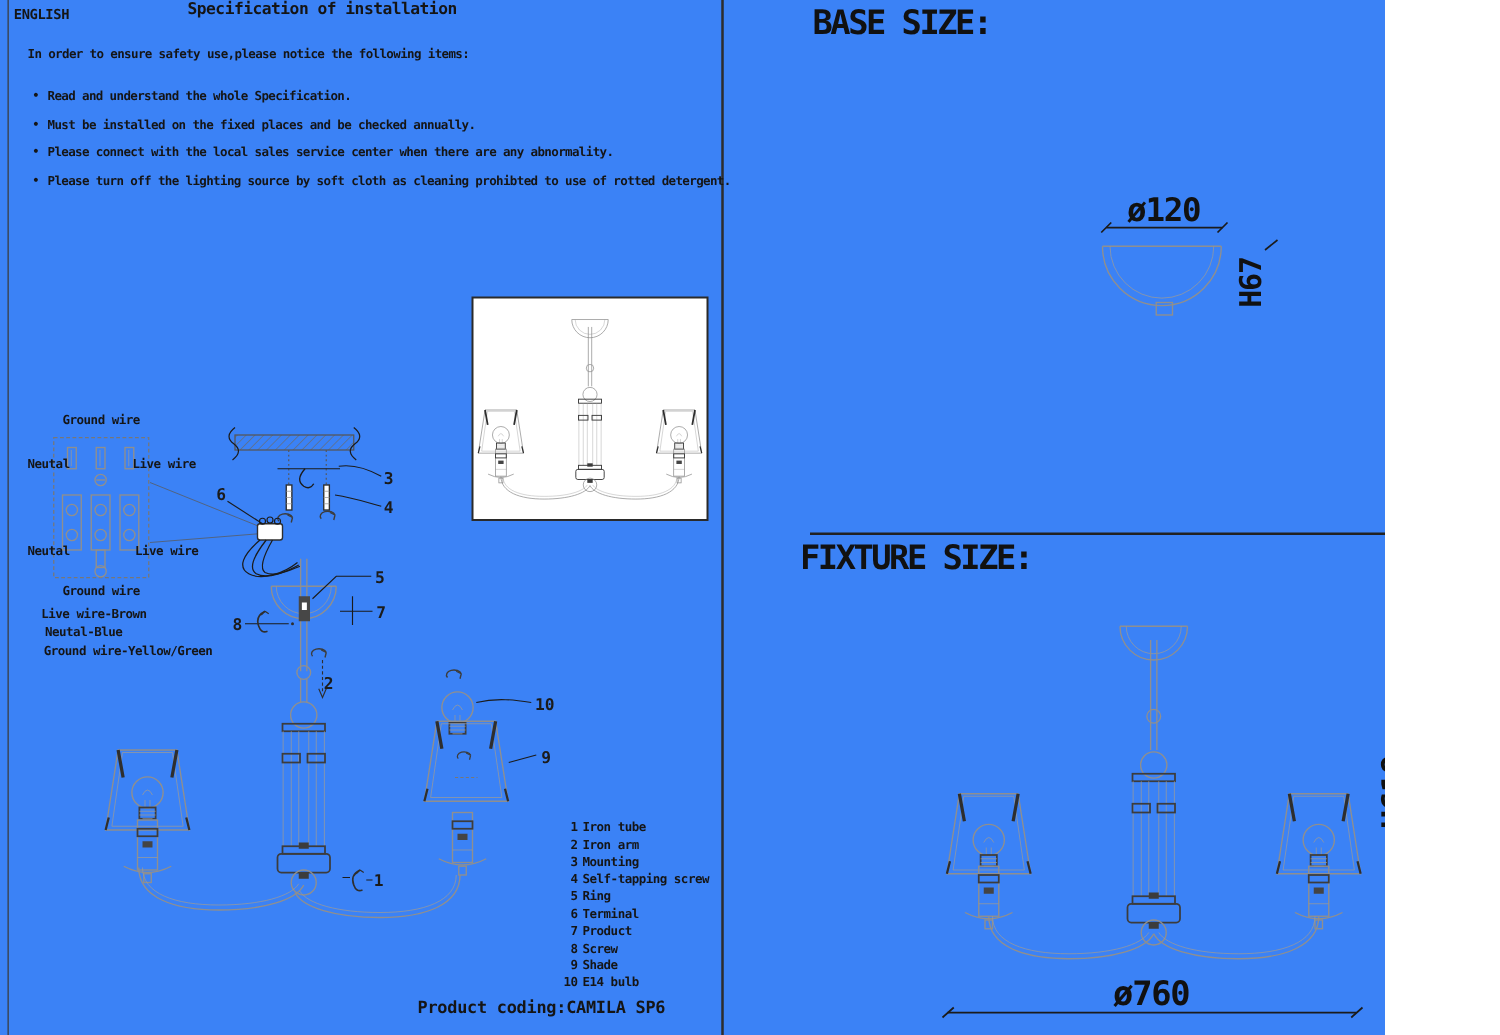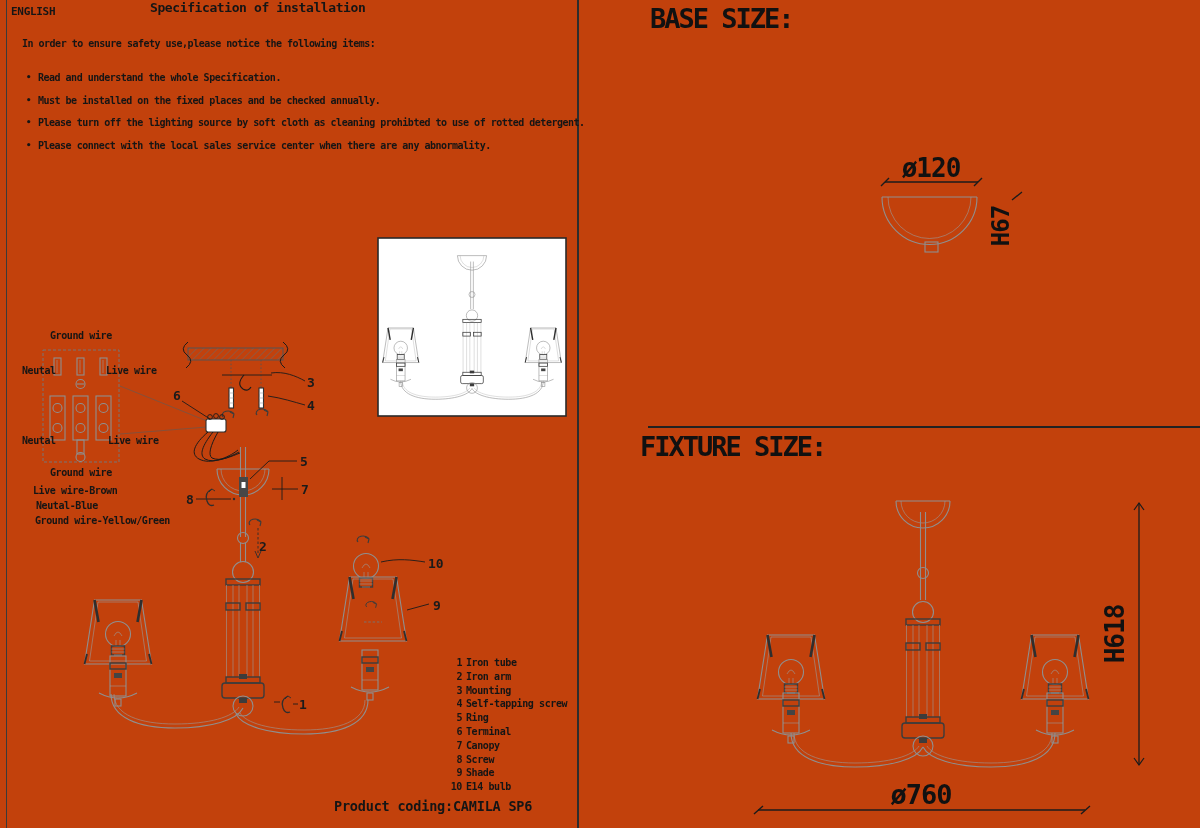--- a/index.html
+++ b/index.html
@@ -1,16 +1,16 @@
 <!DOCTYPE html>
 <html><head>
 <meta charset="utf-8">
 <style>
   html,body{margin:0;padding:0;background:#fff;}
-  .sheet{position:relative;width:1200px;height:828px;background:#c2410c;overflow:hidden;
+  .sheet{position:relative;width:1108px;height:828px;background:#3b82f6;overflow:hidden;
          font-family:"DejaVu Sans Mono",monospace;color:#151515;}
   .frame-left{position:absolute;left:6px;top:0;bottom:0;width:0;border-left:1.5px solid #3a3a3a;}
   .frame-mid{position:absolute;left:577px;top:0;bottom:0;width:0;border-left:2px solid #2d2d2d;}
   .abs{position:absolute;white-space:nowrap;}
   
   .english{left:11px;top:5px;font-size:11px;font-weight:bold;letter-spacing:-0.3px;}
   .spec-title{left:150px;top:0;font-size:13px;font-weight:bold;letter-spacing:-0.4px;}
   .spec-intro{left:22px;top:38px;font-size:10px;font-weight:bold;letter-spacing:-0.5px;}
   ul.bullets{position:absolute;left:10px;top:56px;margin:16px;padding:0;list-style:none;}
   ul.bullets li{position:relative;height:22.6px;padding-left:12px;font-size:10px;font-weight:bold;
@@ -116,22 +116,22 @@
   <div class="frame-left"></div>
   <div class="frame-mid"></div>
 
   <div>
     <div class="abs english">ENGLISH</div>
     <div class="abs spec-title">Specification of installation</div>
     <div class="abs spec-intro">In order to ensure safety use,please notice the following items:</div>
     <ul class="bullets">
       <li>Read and understand the whole Specification.</li>
       <li>Must be installed on the fixed places and be checked annually.</li>
+      <li>Please connect with the local sales service center when there are any abnormality.</li>
       <li>Please turn off the lighting source by soft cloth as cleaning prohibted to use of rotted detergent.</li>
-      <li>Please connect with the local sales service center when there are any abnormality.</li>
     </ul>
 
     <svg style="left:6px;top:320px;" width="572" height="508" viewBox="6 320 572 508">
 
       <g>
         <rect x="43" y="350" width="76" height="112" fill="none" stroke="#777" stroke-width="1" stroke-dasharray="3 2"></rect>
         <g class="ln">
           <rect x="54" y="358" width="7" height="17"></rect>
           <rect x="77" y="358" width="7" height="17"></rect>
           <rect x="100" y="358" width="7" height="17"></rect>
@@ -264,21 +264,21 @@
       <div class="part-row">
           <span class="part-num">5</span>
           <span>Ring</span>
         </div>
       <div class="part-row">
           <span class="part-num">6</span>
           <span>Terminal</span>
         </div>
       <div class="part-row">
           <span class="part-num">7</span>
-          <span>Canopy</span>
+          <span>Product</span>
         </div>
       <div class="part-row">
           <span class="part-num">8</span>
           <span>Screw</span>
         </div>
       <div class="part-row">
           <span class="part-num">9</span>
           <span>Shade</span>
         </div>
       <div class="part-row">

